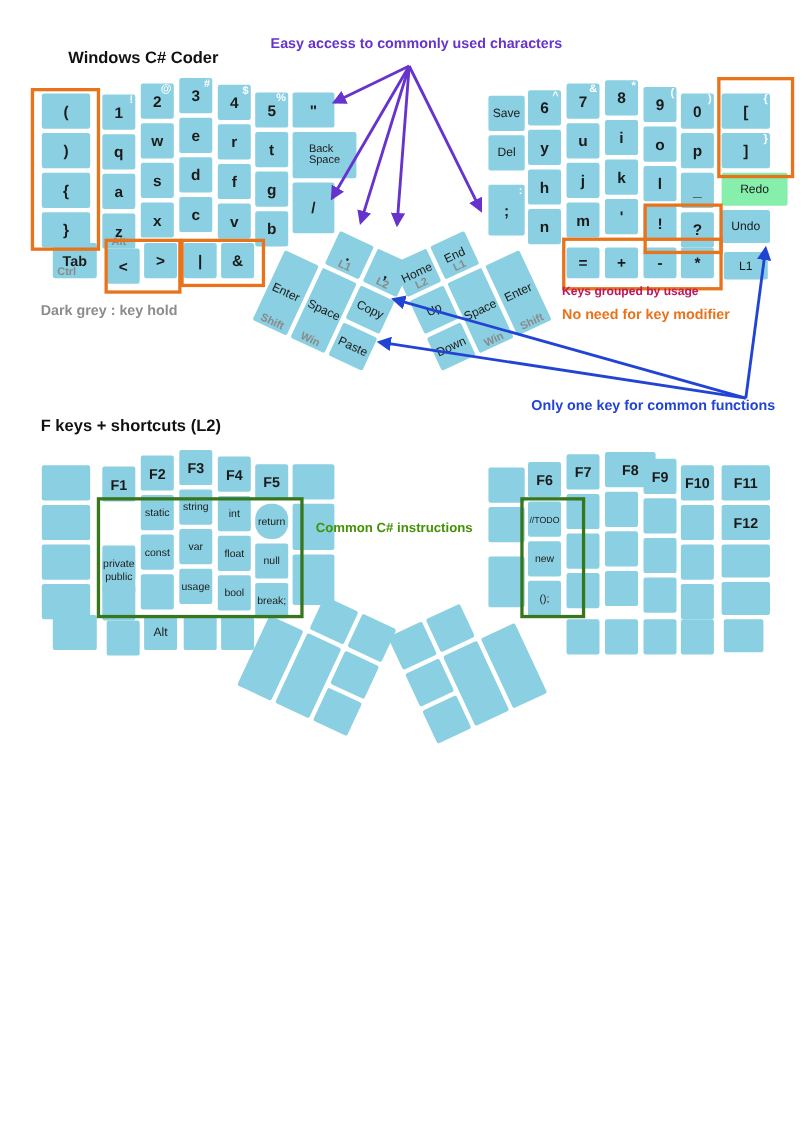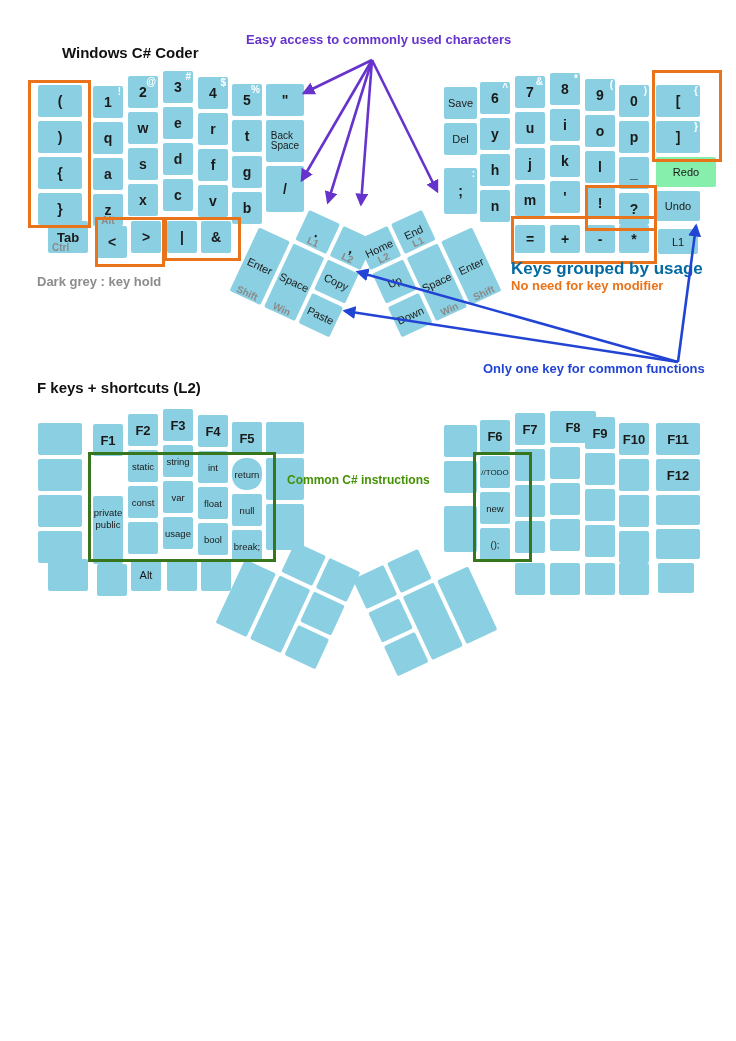--- a/index.html
+++ b/index.html
@@ -110,21 +110,21 @@
         </div>
         <div class="key sym" style="left: 232px; top: 156px; width: 30px; height: 32px; background: rgb(139, 208, 226);">
           <span class="lab">g</span>
         </div>
         <div class="key sym" style="left: 232px; top: 192px; width: 30px; height: 32px; background: rgb(139, 208, 226);">
           <span class="lab">b</span>
         </div>
         <div class="key sym" style="left: 266px; top: 84px; width: 38px; height: 32px; background: rgb(139, 208, 226);">
           <span class="lab">"</span>
         </div>
-        <div class="key tiny2" style="left: 266px; top: 120px; width: 38px; height: 42px; background: rgb(139, 208, 226);">
+        <div class="key tiny2" style="left: 266px; top: 120px; width: 58px; height: 42px; background: rgb(139, 208, 226);">
           <span class="lab">Back
 Space</span>
         </div>
         <div class="key sym" style="left: 266px; top: 166px; width: 38px; height: 46px; background: rgb(139, 208, 226);">
           <span class="lab">/</span>
         </div>
         <div class="key tab" style="left: 48px; top: 221px; width: 40px; height: 32px; background: rgb(139, 208, 226);">
           <span class="lab">Tab</span>
           <span class="sub">Ctrl</span>
         </div>
@@ -442,21 +442,21 @@
       <div class="hbox" style="left: 28px; top: 80px; width: 57px; height: 142px; border-color: rgb(232, 115, 26);"></div>
       <div class="hbox" style="left: 95px; top: 217px; width: 64px; height: 44px; border-color: rgb(232, 115, 26);"></div>
       <div class="hbox" style="left: 164px; top: 217px; width: 71px; height: 38px; border-color: rgb(232, 115, 26);"></div>
       <div class="hbox" style="left: 652px; top: 70px; width: 64px; height: 86px; border-color: rgb(232, 115, 26);"></div>
       <div class="hbox" style="left: 585px; top: 185px; width: 66px; height: 40px; border-color: rgb(232, 115, 26);"></div>
       <div class="hbox" style="left: 511px; top: 216px; width: 140px; height: 42px; border-color: rgb(232, 115, 26);"></div>
       <div class="hbox" style="left: 88px; top: 452px; width: 182px; height: 104px; border-color: rgb(56, 118, 29);"></div>
       <div class="hbox" style="left: 473px; top: 452px; width: 53px; height: 104px; border-color: rgb(56, 118, 29);"></div>
       <div class="ann" style="left: 246px; top: 32px; color: rgb(102, 51, 204); font-size: 13px;">Easy access to commonly used characters</div>
       <div class="ann" style="left: 37px; top: 274px; color: rgb(140, 140, 140); font-size: 13px;">Dark grey : key hold</div>
-      <div class="ann" style="left: 511px; top: 259px; color: #0369a1; font-size: 17px;">Keys grouped by usage</div>
+      <div class="ann" style="left: 511px; top: 259px; color: #be185d; font-size: 11px;">Keys grouped by usage</div>
       <div class="ann" style="left: 511px; top: 278px; color: rgb(232, 115, 26); font-size: 13px;">No need for key modifier</div>
       <div class="ann" style="left: 483px; top: 361px; color: rgb(34, 68, 212); font-size: 13px;">Only one key for common functions</div>
       <div class="ann" style="left: 287px; top: 473px; color: rgb(68, 145, 4); font-size: 12px;">Common C# instructions</div>
     </div>
   <svg id="arrows" width="736" height="1041" viewBox="0 0 736 1041">
       <defs>
         <marker id="mh-purple" viewBox="0 0 10 10" refX="8" refY="5" markerWidth="5" markerHeight="5" orient="auto-start-reverse">
           <path d="M0,0 L10,5 L0,10 z" fill="#6633CC"></path>
         </marker>
         <marker id="mh-blue" viewBox="0 0 10 10" refX="8" refY="5" markerWidth="5" markerHeight="5" orient="auto-start-reverse">

